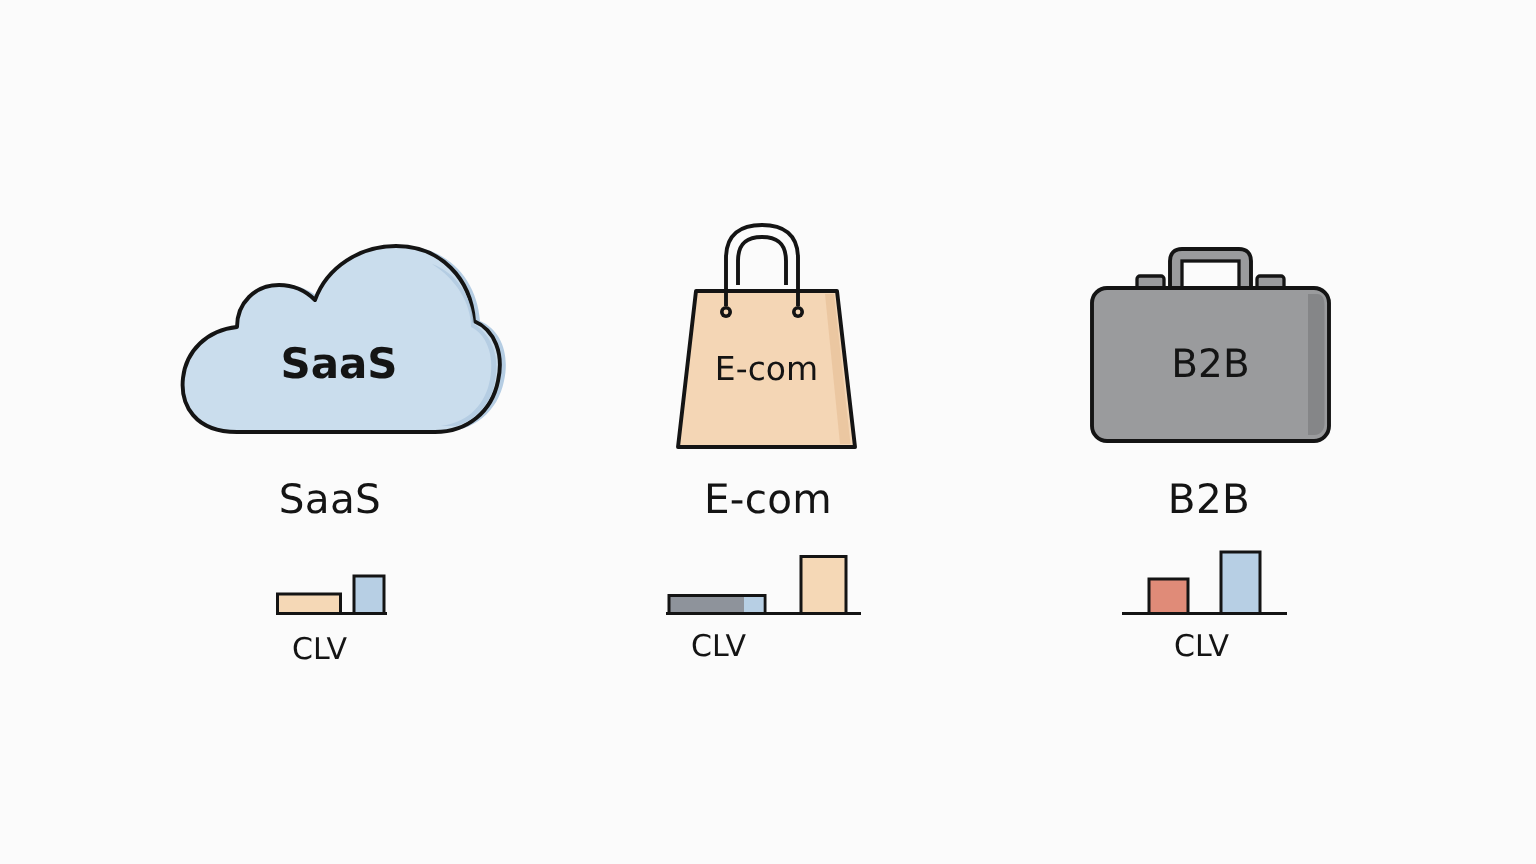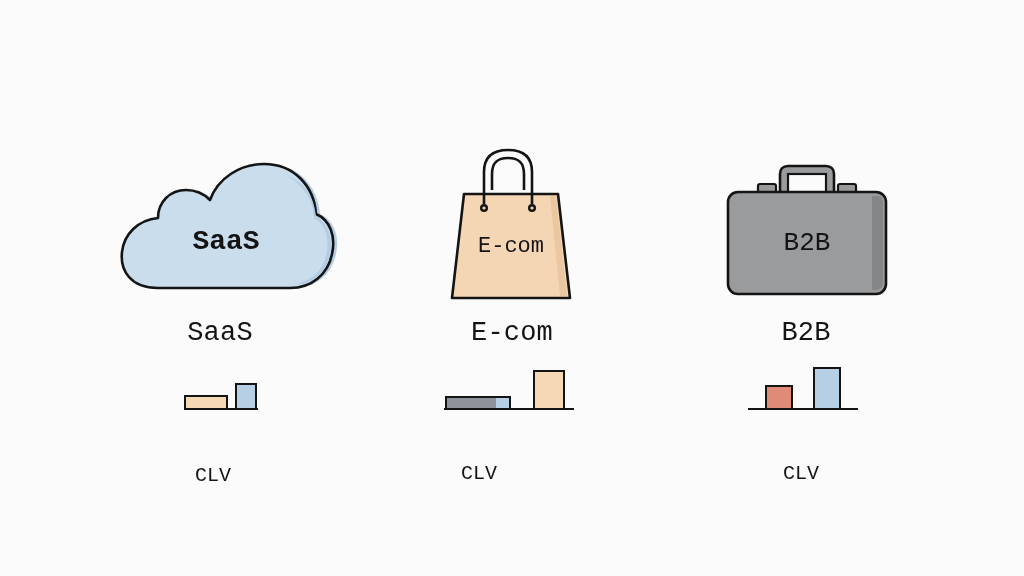--- a/index.html
+++ b/index.html
@@ -2,35 +2,34 @@
 <html><head>
   <meta charset="utf-8">
   <style>
     html, body { margin: 0; padding: 0; }
     body {
       width: 1024px; height: 576px; overflow: hidden;
       background: #fbfbfb;
       font-family: "DejaVu Sans", sans-serif;
       position: relative;
     }
-    .stage { position: absolute; inset: 0; font-family: Liberation Mono, monospace; }
+    .stage { position: absolute; inset: 0; }
     .abs { position: absolute; }
     .icon svg { display: block; overflow: visible; }
     .icon-text {
       position: absolute; left: 0; right: 0; text-align: center;
       color: #141414;
     }
     .label {
       position: absolute; text-align: center; color: #141414;
       font-size: 27px; letter-spacing: 0.2px;
     }
     .clv {
       position: absolute; text-align: center; color: #141414;
       font-size: 20px;
-      margin-top: 44px;
     }
     .mini svg { display: block; }
   </style>
 </head>
 <body>
 
 <div class="stage">
 
   <div class="abs icon" style="left:118px; top:160px; width:216px; height:132px;">
     <svg width="216" height="132" viewBox="0 0 216 132">

